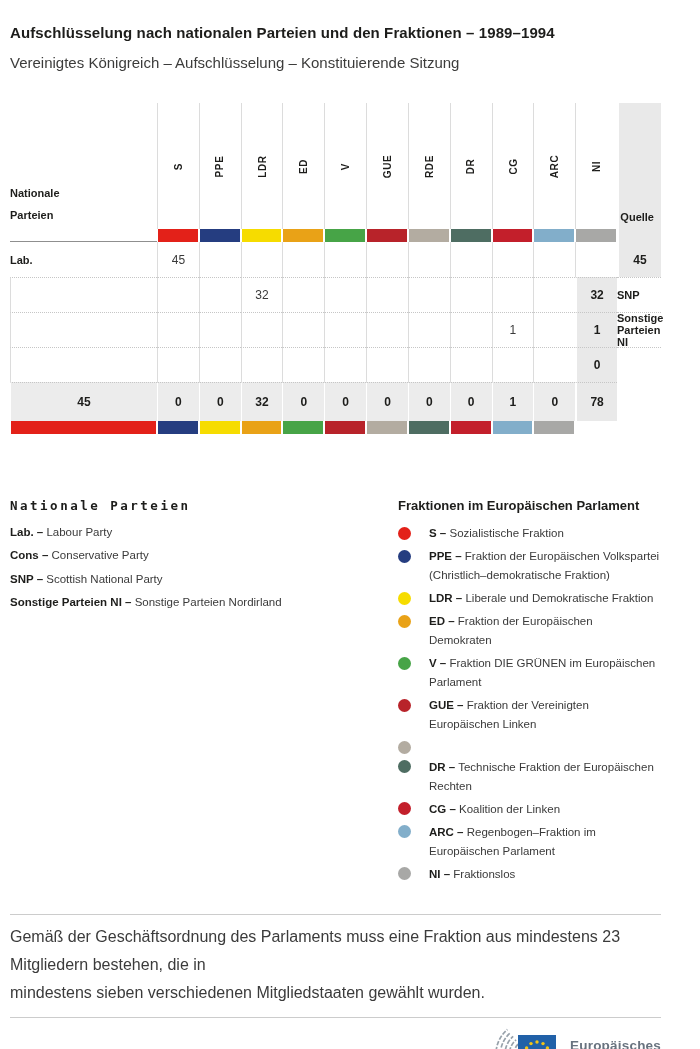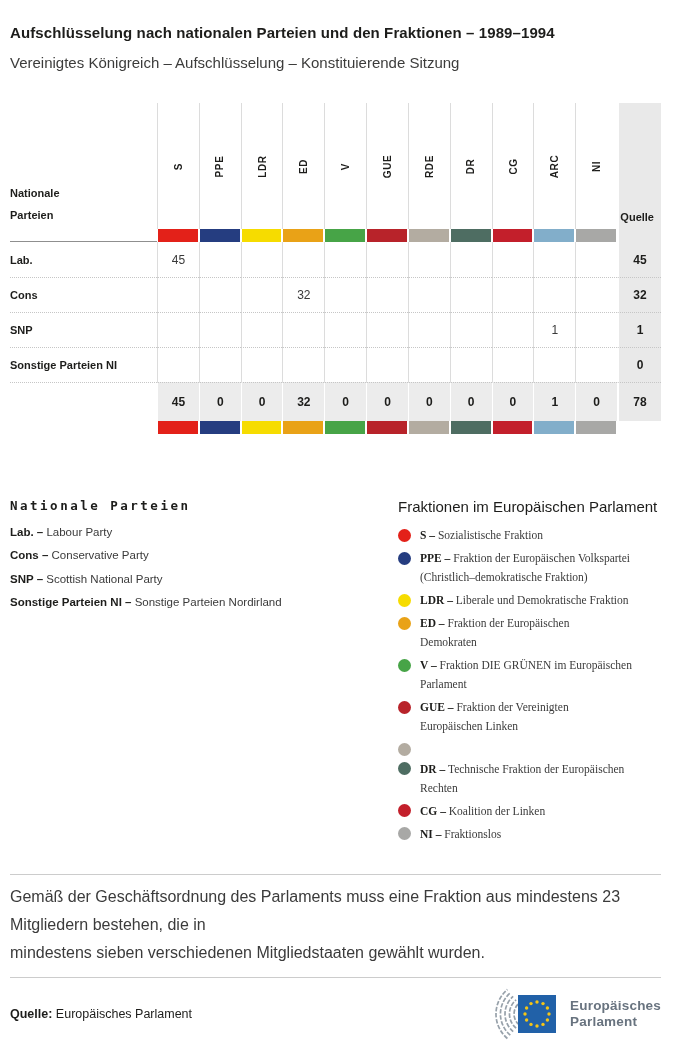--- a/index.html
+++ b/index.html
@@ -38,23 +38,23 @@
 
   
   .legends { display:flex; margin-top:64px; width:651px; }
   .legend-left { width:388px; flex:none; }
   .legend-left h3 { font-family:"DejaVu Sans Mono", monospace; font-size:12.5px; font-weight:700;
                     letter-spacing:2.5px; color:#1d1d1b; }
   .n-items { margin-top:13px; }
   .n-item { font-size:11.5px; color:#3a3a3a; margin-bottom:9.5px; line-height:1.2; }
   .n-item b { color:#1d1d1b; }
   .legend-right { flex:1; }
-  .legend-right h3 { font-size:15px; font-weight:400; color:#1d1d1b; }
+  .legend-right h3 { font-size:13px; font-weight:700; color:#1d1d1b; }
   .g-items { margin-top:11px; }
-  .g-item { display:flex; gap:9px; margin-bottom:4px;font-family:Liberation Serif, serif; }
+  .g-item { display:flex; gap:18px; margin-bottom:4px; }
   .dot { width:13px; height:13px; border-radius:50%; flex:none; margin-top:2.5px; }
   .g-text { font-size:11.5px; line-height:19px; color:#3a3a3a; white-space:pre-line; margin:0; }
   .g-text b { color:#1d1d1b; }
 
   
   .divider { border:none; border-top:1px solid #cccccc; margin-top:26px; width:651px; }
   .divider-2 { margin-top:10px; }
   .footnote { margin-top:8px; font-size:16px; line-height:1.75; color:#3b3b3b; white-space:pre-line; width:651px; }
   .source-row { margin-top:8px; width:651px; display:flex; justify-content:space-between; align-items:center; }
   .source-line { font-size:12.5px; color:#1d1d1b; }
@@ -149,21 +149,20 @@
       <div class="cell val"></div>
       <div class="cell val"></div>
       <div class="cell val"></div>
       <div class="cell val"></div>
       <div class="cell val"></div>
       <div class="cell val"></div>
       <div class="cell val"></div>
       <div class="cell val"></div>
       <div class="cell val"></div>
       <div class="cell seats">45</div>
-      <div class="cell row-label sep">Cons</div>
       <div class="cell val sep"></div>
       <div class="cell val sep"></div>
       <div class="cell val sep"></div>
       <div class="cell val sep">32</div>
       <div class="cell val sep"></div>
       <div class="cell val sep"></div>
       <div class="cell val sep"></div>
       <div class="cell val sep"></div>
       <div class="cell val sep"></div>
       <div class="cell val sep"></div>
@@ -290,20 +289,25 @@
             <span class="dot" style="background: rgb(179, 172, 161);"></span>
           </div>
           <div class="g-item">
             <span class="dot" style="background: rgb(78, 109, 98);"></span>
             <p class="g-text"><b>DR –</b> Technische Fraktion der Europäischen
 Rechten</p>
           </div>
           <div class="g-item">
             <span class="dot" style="background: rgb(195, 31, 43);"></span>
             <p class="g-text"><b>CG –</b> Koalition der Linken</p>
+          </div>
+          <div class="g-item">
+            <span class="dot" style="background: rgb(130, 174, 202);"></span>
+            <p class="g-text"><b>ARC –</b> Regenbogen–Fraktion im
+Europäischen Parlament</p>
           </div>
           <div class="g-item">
             <span class="dot" style="background: rgb(168, 168, 166);"></span>
             <p class="g-text"><b>NI –</b> Fraktionslos</p>
           </div>
         </div>
     </section>
   </div>
 
   <hr class="divider">

